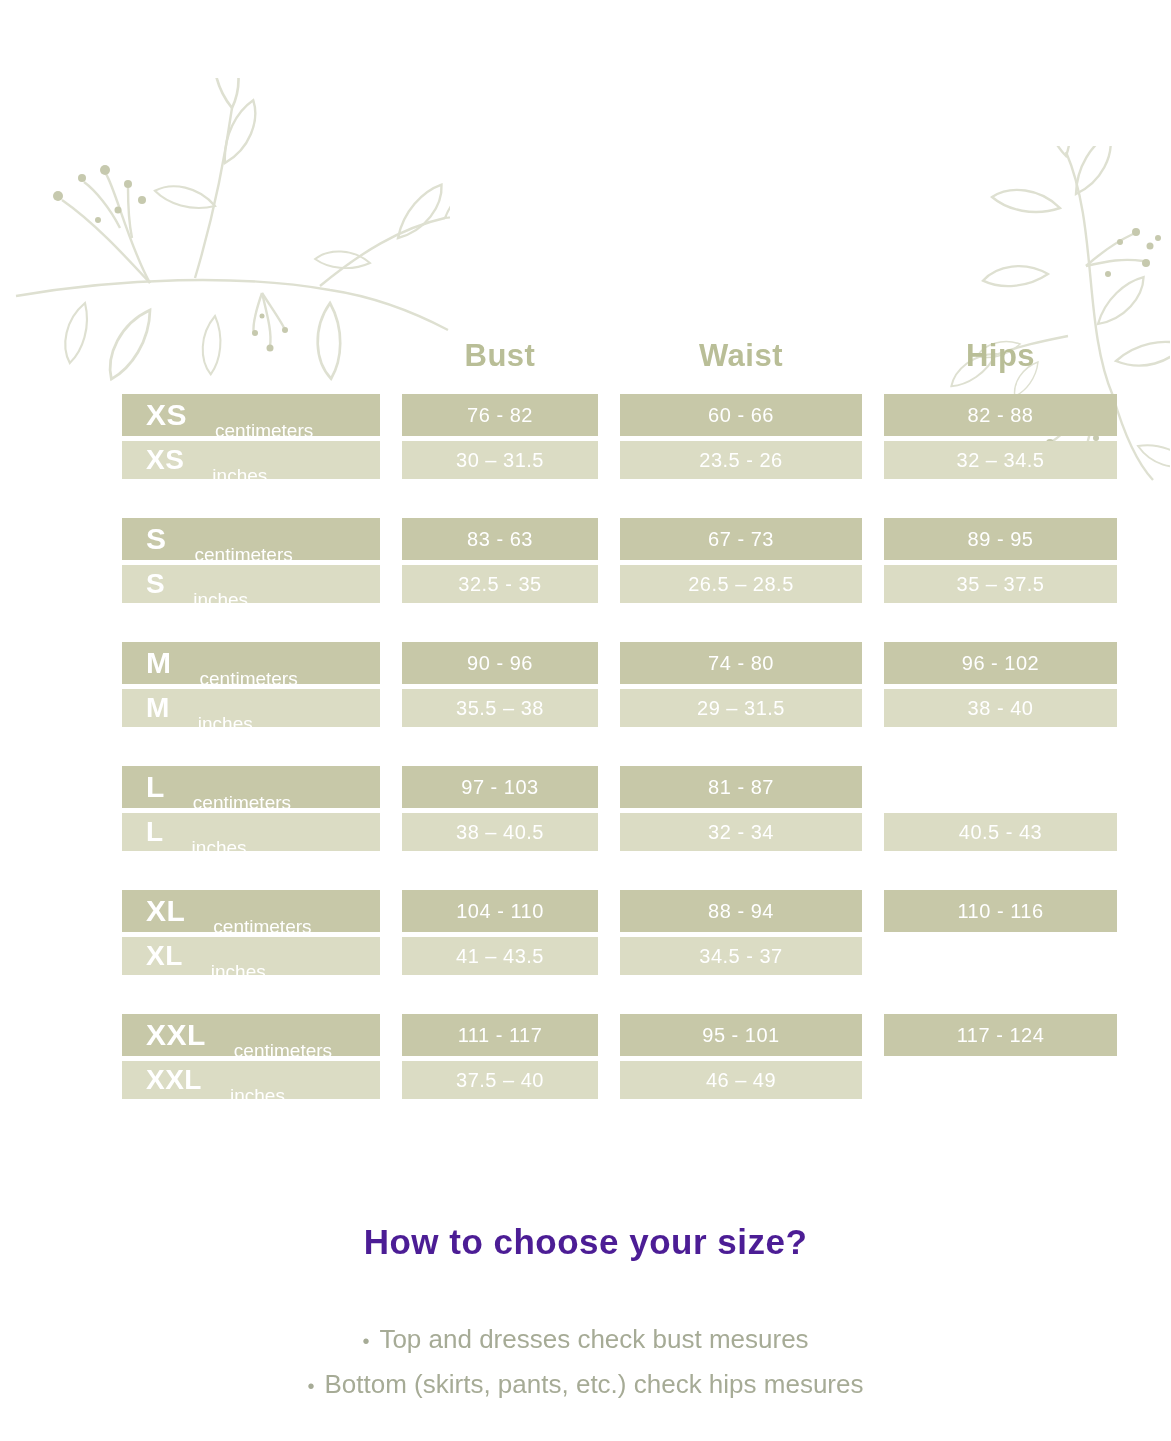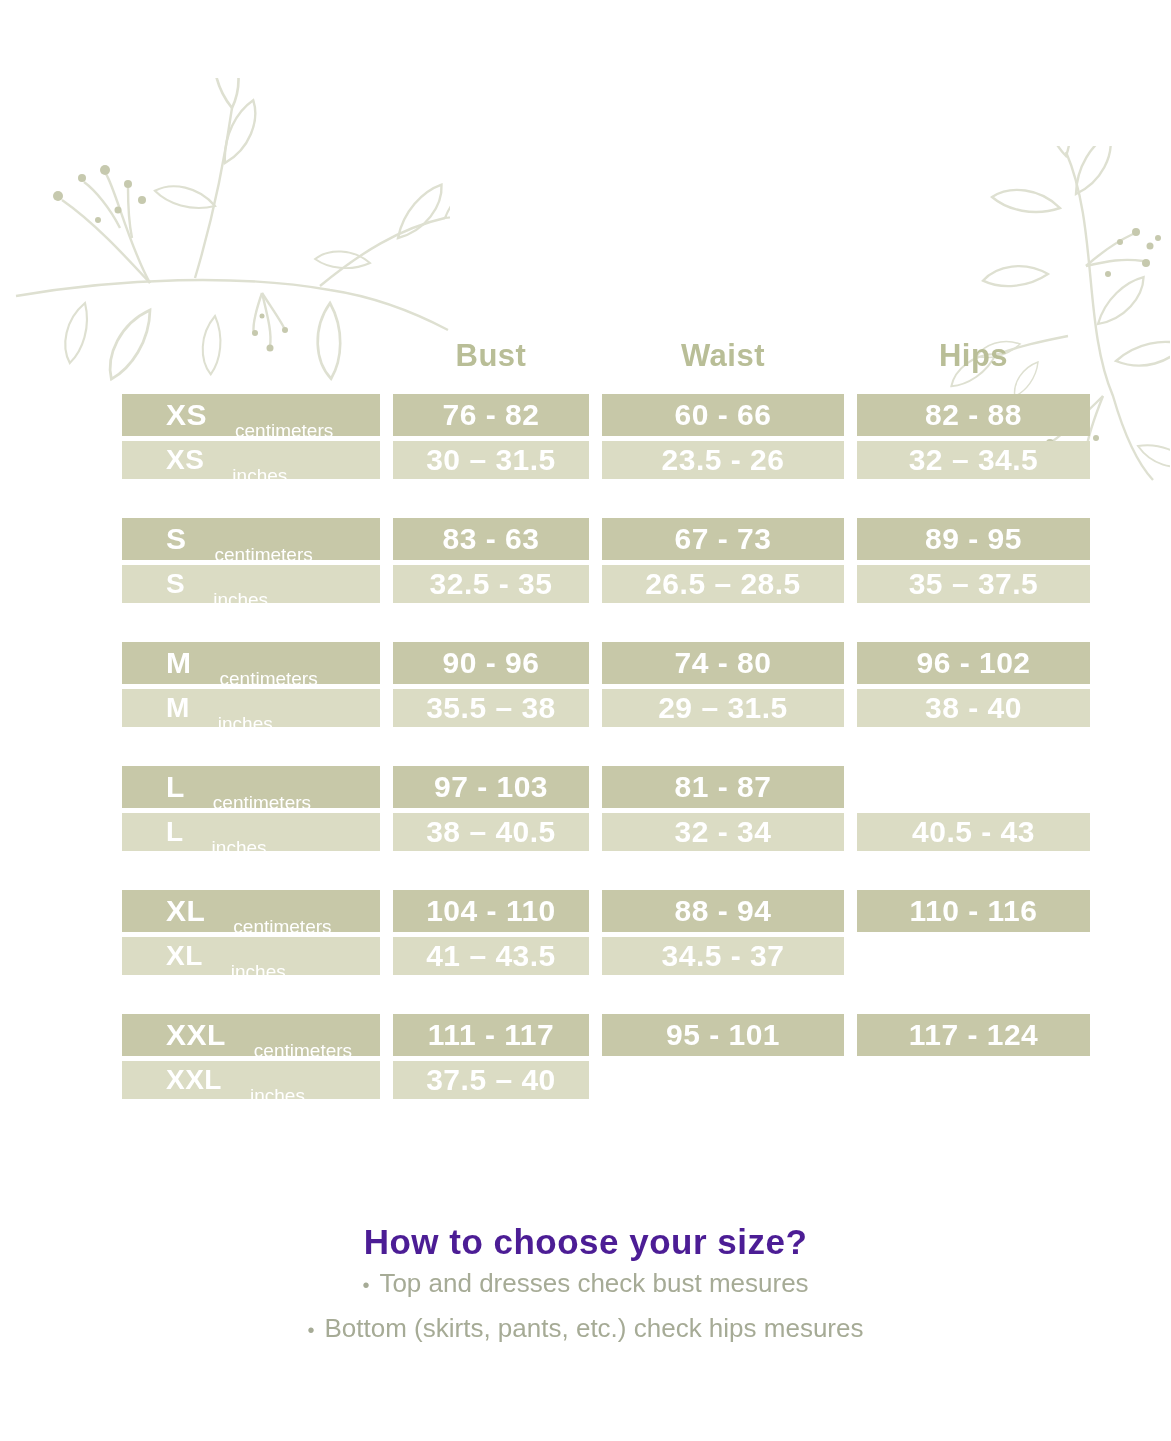--- a/index.html
+++ b/index.html
@@ -22,21 +22,21 @@
   .size-table {
     position: absolute;
     left: 122px;
     top: 326px;
     width: 944px;
     z-index: 2;
   }
   .cols {
     display: grid;
     grid-template-columns: 258px 196px 242px 233px;
-    column-gap: 13px;
+    column-gap: 22px;
   }
   .table-header {
     height: 56px;
     align-items: end;
     padding-bottom: 8px;
   }
   .header-cell {
     text-align: center;
     font-size: 31px;
     font-weight: bold;
@@ -50,56 +50,57 @@
   .cell {
     display: flex;
     align-items: center;
     justify-content: center;
     color: #ffffff;
   }
   .row-cm .cell { background: #c7c8a8; }
   .row-in .cell { background: #dbdcc4; }
   .label-cell {
     justify-content: flex-start;
-    padding-left: 44px;
+    padding-left: 24px;
     gap: 28px;
   }
   .size-label {
     font-size: 30px;
     font-weight: bold;
     letter-spacing: 0.5px;
   }
   .row-in .size-label { font-size: 28px; }
   .unit-label {
     font-size: 19px;
     position: relative;
     top: 16px;
   }
   .value-cell {
-    font-size: 30px;
-    font-weight: bold;
+    font-size: 20px;
+    font-weight: normal;
     letter-spacing: 0.5px;
   }
 
   
   .footer {
     position: absolute;
     left: 0;
     top: 1222px;
     width: 100%;
     text-align: center;
     z-index: 2;
   }
   .footer-heading {
     font-size: 35px;
     font-weight: bold;
     letter-spacing: 0.5px;
     color: #4c1d95;
   }
   .footer-bullets {
+    margin-top: 56px;
     font-size: 26px;
     line-height: 43px;
     color: #a6ab96;
     list-style: none;
   }
   .bullet-marker { font-size: 20px; margin-right: 10px; }
 </style>
 </head>
 <body>
 
@@ -307,20 +308,21 @@
           <div class="cell value-cell">111 - 117</div>
           <div class="cell value-cell">95 - 101</div>
           <div class="cell value-cell">117 - 124</div>
         </div>
         <div class="cols row-in">
           <div class="cell label-cell">
             <span class="size-label">XXL</span>
             <span class="unit-label">inches</span>
           </div>
           <div class="cell value-cell">37.5 – 40</div>
+          <div class="cell value-cell">46 – 49</div>
         </div>
       </section>
 
     </div>
   </div>
 
   <div class="footer">
     <h2 class="footer-heading">How to choose your size?</h2>
     <ul class="footer-bullets">
       <li><span class="bullet-marker">•</span><span>Top and dresses check bust mesures</span></li>

